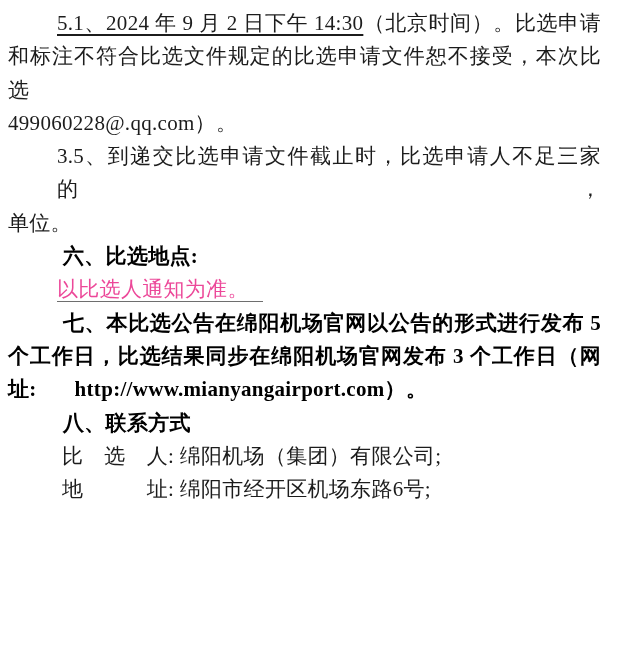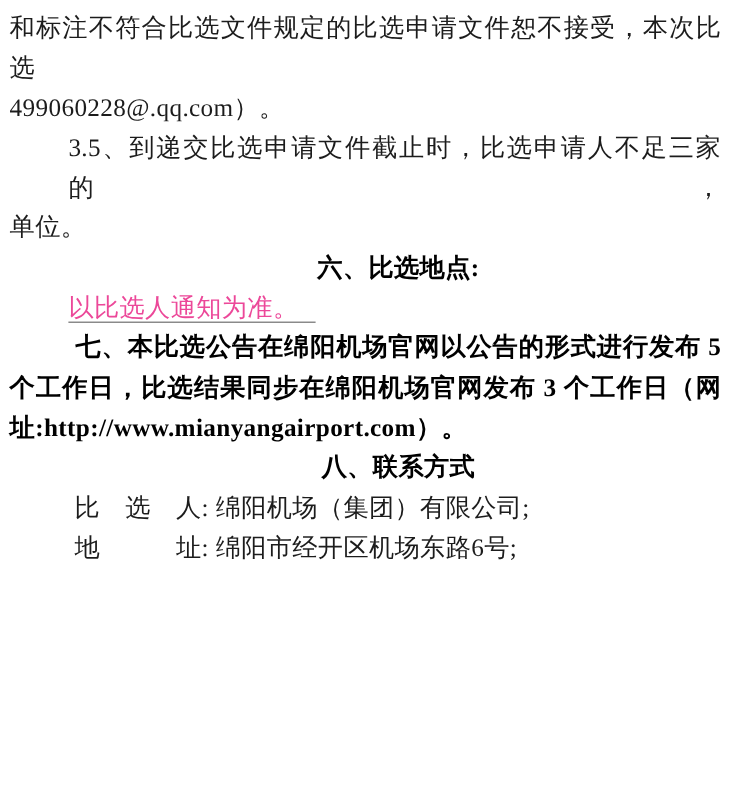--- a/index.html
+++ b/index.html
@@ -24,21 +24,21 @@
     letter-spacing: 0.3px;
   }
   
   .fill {
     text-align: justify;
     text-align-last: justify;
   }
   
   .indent-body { padding-left: 49px; }
   
-  .indent-head { padding-left: 55px; text-align: center; }
+  .indent-head { padding-left: 55px; }
   .bold {
     font-weight: 700;
     color: #000000;
   }
   .u {
     text-decoration: underline;
     text-decoration-thickness: 1.5px;
     text-underline-offset: 4px;
   }
   .u-gray {
@@ -48,27 +48,28 @@
   }
   .contact-row { padding-left: 54px; }
   .contact-label {
     display: inline-block;
     width: 106px;
     text-align: justify;
     text-align-last: justify;
     vertical-align: top;
     white-space: normal;
   }
-  .url-gap { }
+  .url-gap { margin-left: 38px; }
 </style>
 </head>
 <body>
 
 <div class="doc">
 
+  <div class="line fill indent-body"><span class="u">5.1、2024 年 9 月 2 日下午 14:30</span><span>（北京时间）。比选申请</span></div>
   <div class="line fill">和标注不符合比选文件规定的比选申请文件恕不接受，本次比选</div>
   <div class="line">499060228@.qq.com）。</div>
 
   <div class="line fill indent-body">3.5、到递交比选申请文件截止时，比选申请人不足三家的，</div>
   <div class="line">单位。</div>
 
   <div class="line bold indent-head">六、比选地点:</div>
   <div class="line indent-body"><span class="u-gray">以比选人通知为准。</span></div>
 
   <div class="line fill bold indent-head">七、本比选公告在绵阳机场官网以公告的形式进行发布 5</div>

